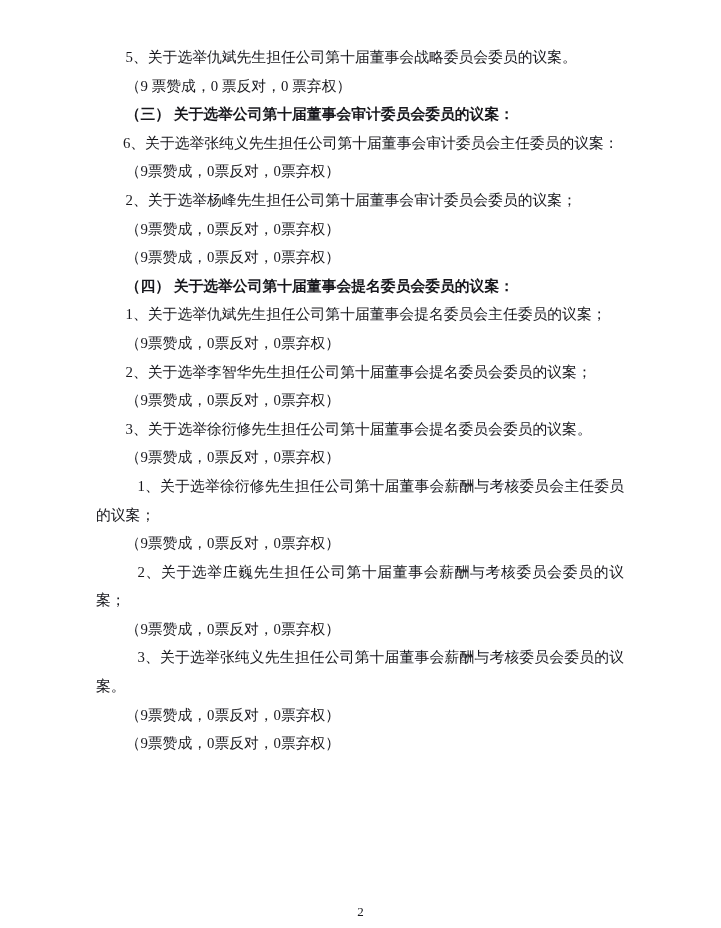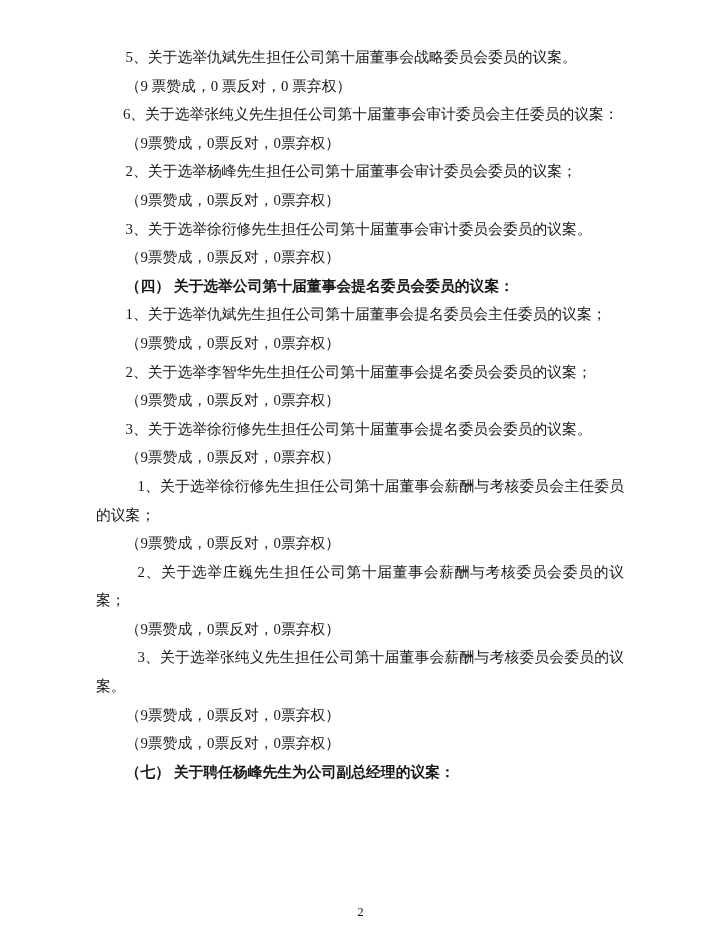--- a/index.html
+++ b/index.html
@@ -50,36 +50,35 @@
     font-size: 13px;
     line-height: 15px;
   }
 </style>
 </head>
 <body>
 
 <div class="doc-body">
   <p class="para">5、关于选举仇斌先生担任公司第十届董事会战略委员会委员的议案。</p>
   <p class="para">（9 票赞成，0 票反对，0 票弃权）</p>
+  <p class="para heading">（三） 关于选举公司第十届董事会审计委员会委员的议案：</p>
   <p class="para tight-indent">6、关于选举张纯义先生担任公司第十届董事会审计委员会主任委员的议案：</p>
   <p class="para">（9票赞成，0票反对，0票弃权）</p>
   <p class="para">2、关于选举杨峰先生担任公司第十届董事会审计委员会委员的议案；</p>
   <p class="para">（9票赞成，0票反对，0票弃权）</p>
-  <p class="para">3、关于选举徐衍修先生担任公司第十届董事会审计委员会委员的议案。</p>
   <p class="para">（9票赞成，0票反对，0票弃权）</p>
   <p class="para heading">（四） 关于选举公司第十届董事会提名委员会委员的议案：</p>
   <p class="para">1、关于选举仇斌先生担任公司第十届董事会提名委员会主任委员的议案；</p>
   <p class="para">（9票赞成，0票反对，0票弃权）</p>
   <p class="para">2、关于选举李智华先生担任公司第十届董事会提名委员会委员的议案；</p>
   <p class="para">（9票赞成，0票反对，0票弃权）</p>
   <p class="para">3、关于选举徐衍修先生担任公司第十届董事会提名委员会委员的议案。</p>
   <p class="para">（9票赞成，0票反对，0票弃权）</p>
   <p class="para wide-indent">1、关于选举徐衍修先生担任公司第十届董事会薪酬与考核委员会主任委员的议案；</p>
   <p class="para">（9票赞成，0票反对，0票弃权）</p>
   <p class="para wide-indent">2、关于选举庄巍先生担任公司第十届董事会薪酬与考核委员会委员的议案；</p>
   <p class="para">（9票赞成，0票反对，0票弃权）</p>
   <p class="para wide-indent">3、关于选举张纯义先生担任公司第十届董事会薪酬与考核委员会委员的议案。</p>
   <p class="para">（9票赞成，0票反对，0票弃权）</p>
   <p class="para">（9票赞成，0票反对，0票弃权）</p>
-  <p class="para heading">（七） 关于聘任杨峰先生为公司副总经理的议案：</p>
 </div>
 
 <div class="page-footer">2</div>
 
 </body></html>

